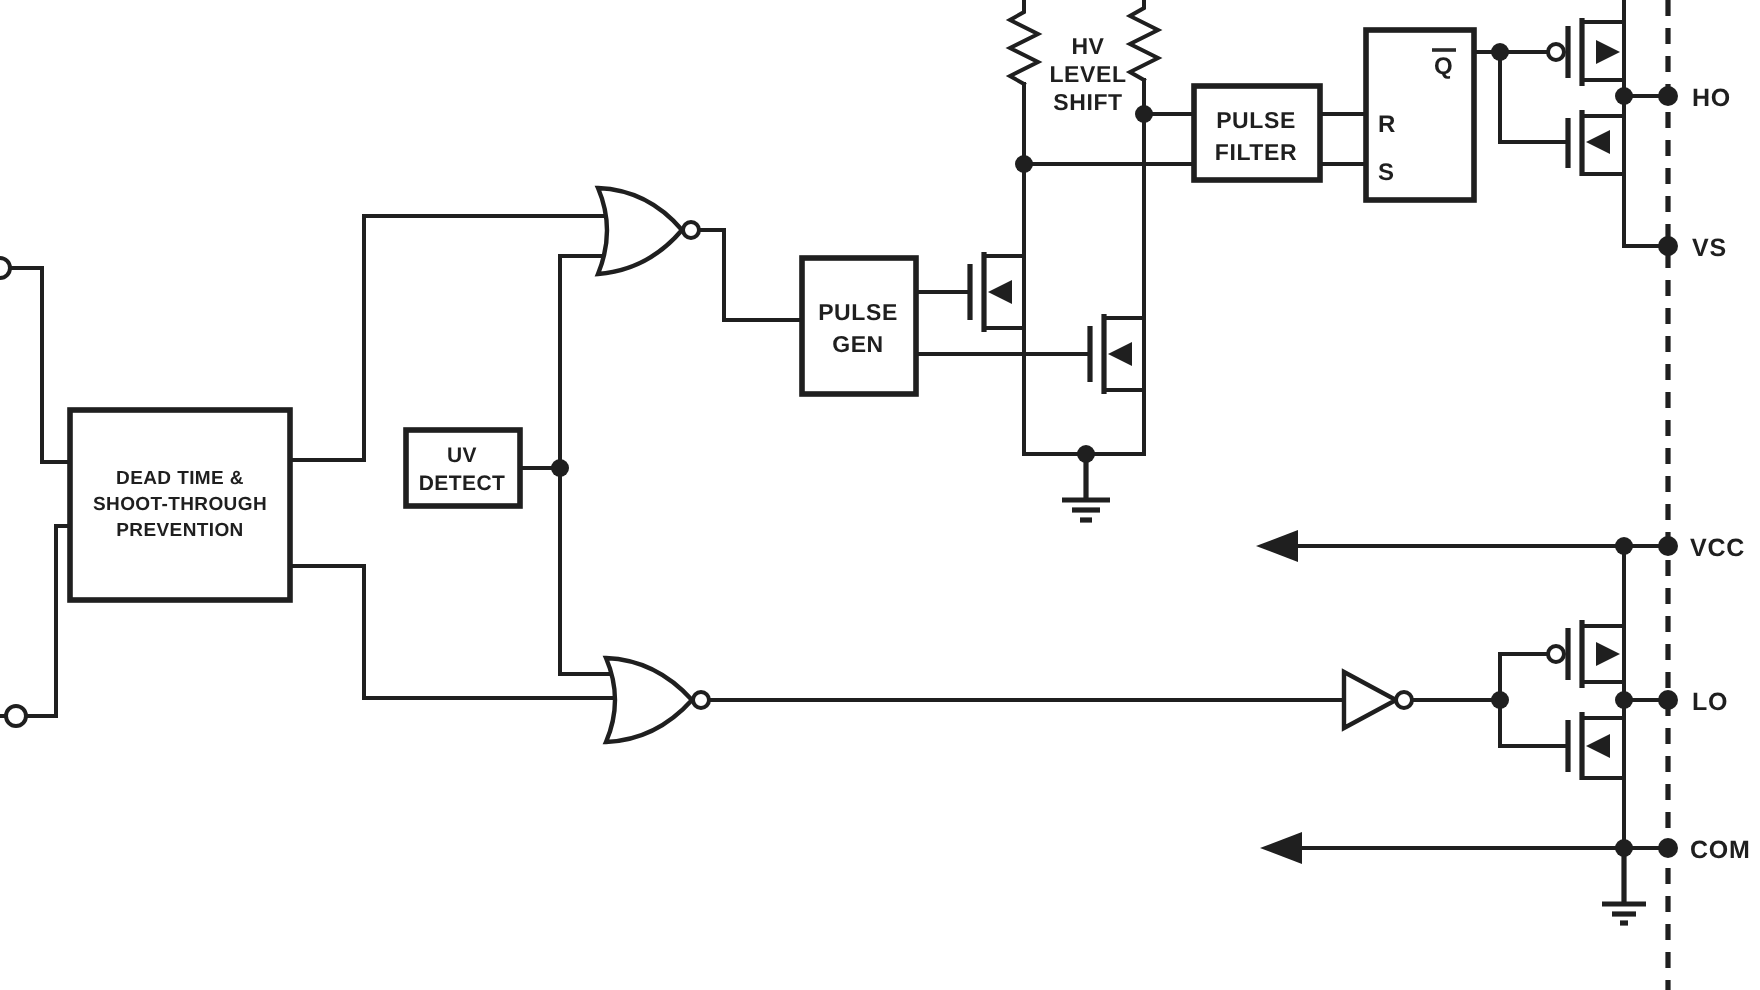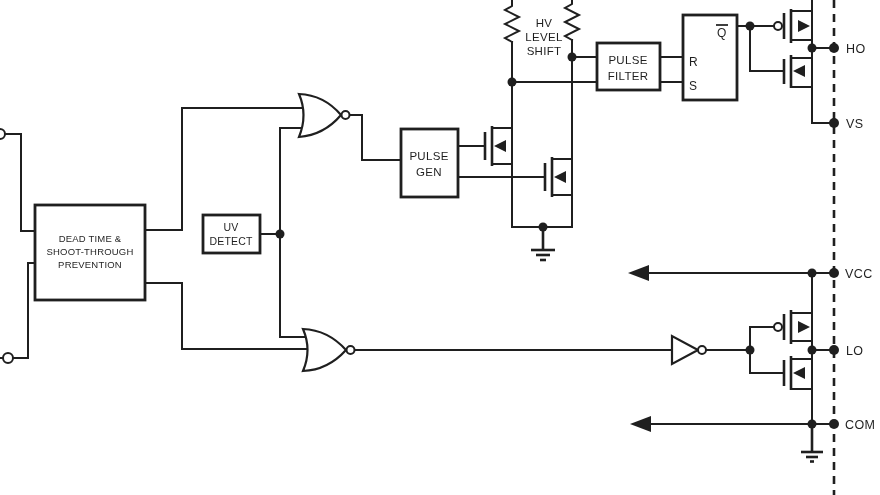--- a/index.html
+++ b/index.html
@@ -1,16 +1,16 @@
 <!DOCTYPE html>
 <html><head>
 <meta charset="utf-8">
 <style>
   html,body{margin:0;padding:0;background:#ffffff;}
-  .stage{width:880px;height:495px;background:#ffffff;position:relative;overflow:hidden;}
+  .stage{width:880px;height:495px;background:#ffffff;position:relative;overflow:hidden;font-weight:bold;}
   svg{display:block;}
   .wire{stroke:#1f1f1f;stroke-width:2;fill:none;stroke-linecap:square;}
   .wire-thin{stroke:#2a2a2a;stroke-width:1.8;fill:none;}
   .boxline{stroke:#1f1f1f;stroke-width:2.8;fill:#ffffff;}
   .gate{stroke:#1f1f1f;stroke-width:2.2;fill:#ffffff;}
   .bar{stroke:#1f1f1f;stroke-width:2.6;fill:none;stroke-linecap:butt;}
   .dot{fill:#1f1f1f;stroke:none;}
   .bubble{fill:#ffffff;stroke:#1f1f1f;stroke-width:2;}
   .arrowhead{fill:#1f1f1f;stroke:none;}
   .dashed{stroke:#1f1f1f;stroke-width:2.6;stroke-dasharray:8 6;fill:none;}

